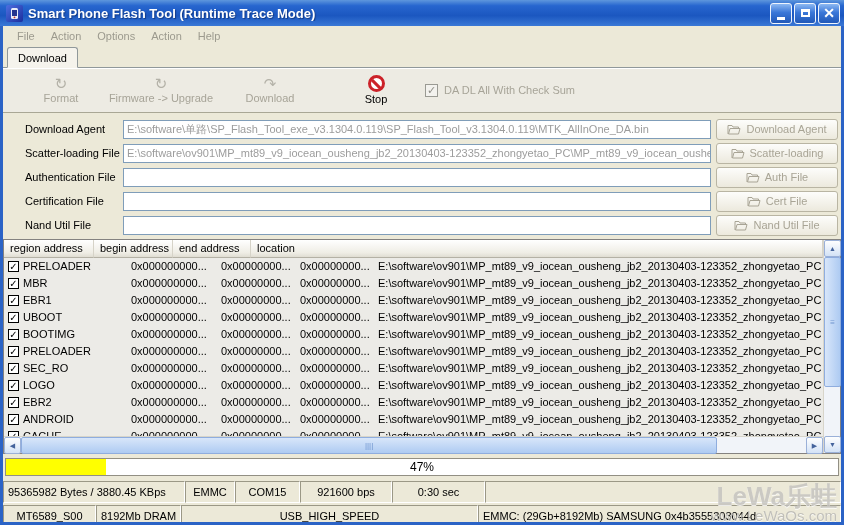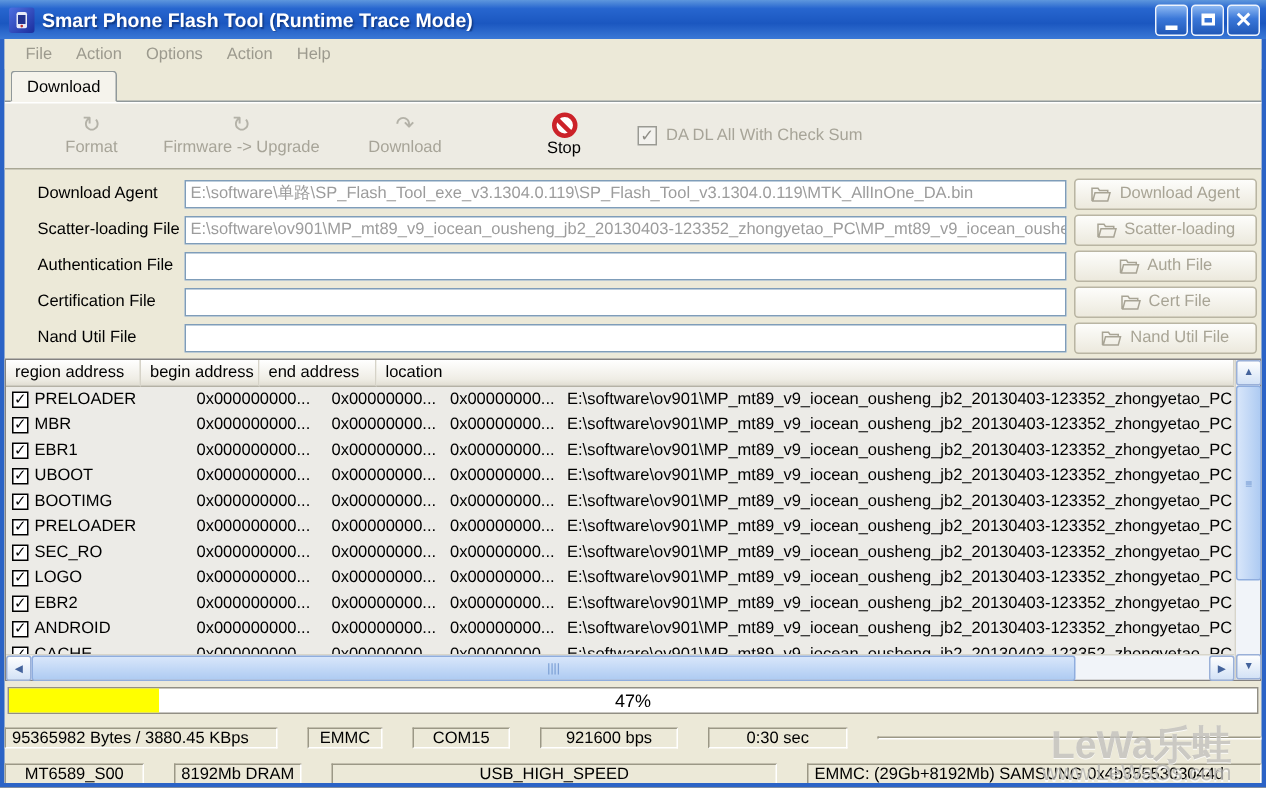--- a/index.html
+++ b/index.html
@@ -95,30 +95,30 @@
     background:linear-gradient(180deg,#d8e6fa,#aecbf2); border:1px solid #8fadde; border-radius:2px;
     display:flex; align-items:center; justify-content:center; color:#7096cf; font-size:8px; }
 
   
   .progresswrap { height:25px; padding:4px 2px 3px 2px; }
   .pbar { position:relative; height:18px; border:1px solid #928f84; background:#fff; }
   .pfill { height:100%; background:#ffff00; width:0; }
   .plabel { position:absolute; inset:0; text-align:center; line-height:16px; font-size:12px; color:#000; }
 
   
-  .srow { display:flex; height:24px; gap:20px; padding:2px 0 0 0;align-items:center; }
+  .srow { display:flex; height:24px; gap:0; padding:2px 0 0 0; }
   .panel { border:1px solid; border-color:#9b9886 #ffffff #ffffff #9b9886; background:#ece9d8;
     font-size:11px; color:#000; display:flex; align-items:center; justify-content:center;
     white-space:nowrap; overflow:hidden; }
   .p-left { justify-content:flex-start; padding-left:4px; }
   .s1-1 { width:182px; } .s1-2 { width:50px; } .s1-3 { width:65px; } .s1-4 { width:92px; }
   .s1-5 { width:93px; } .s1-6 { flex:1; }
   .s2-1 { width:93px; } .s2-2 { width:85px; } .s2-3 { width:297px; } .s2-4 { flex:1; }
 
-  .watermark { position:absolute; right:23px; bottom:2px; text-align:right; pointer-events:none; opacity:.8; }
+  .watermark { position:absolute; right:7px; bottom:2px; text-align:right; pointer-events:none; opacity:.8; }
   .wm-brand { font-size:26px; font-weight:bold; color:#c3c2bf; line-height:24px; text-shadow:0 1px 0 #fff; }
   .wm-url { font-size:15px; color:#b7b6b2; line-height:15px; text-shadow:0 1px 0 #fff; }
 </style>
 </head>
 <body>
 
 <div class="window">
 
   <div class="titlebar">
     <div class="appicon">

